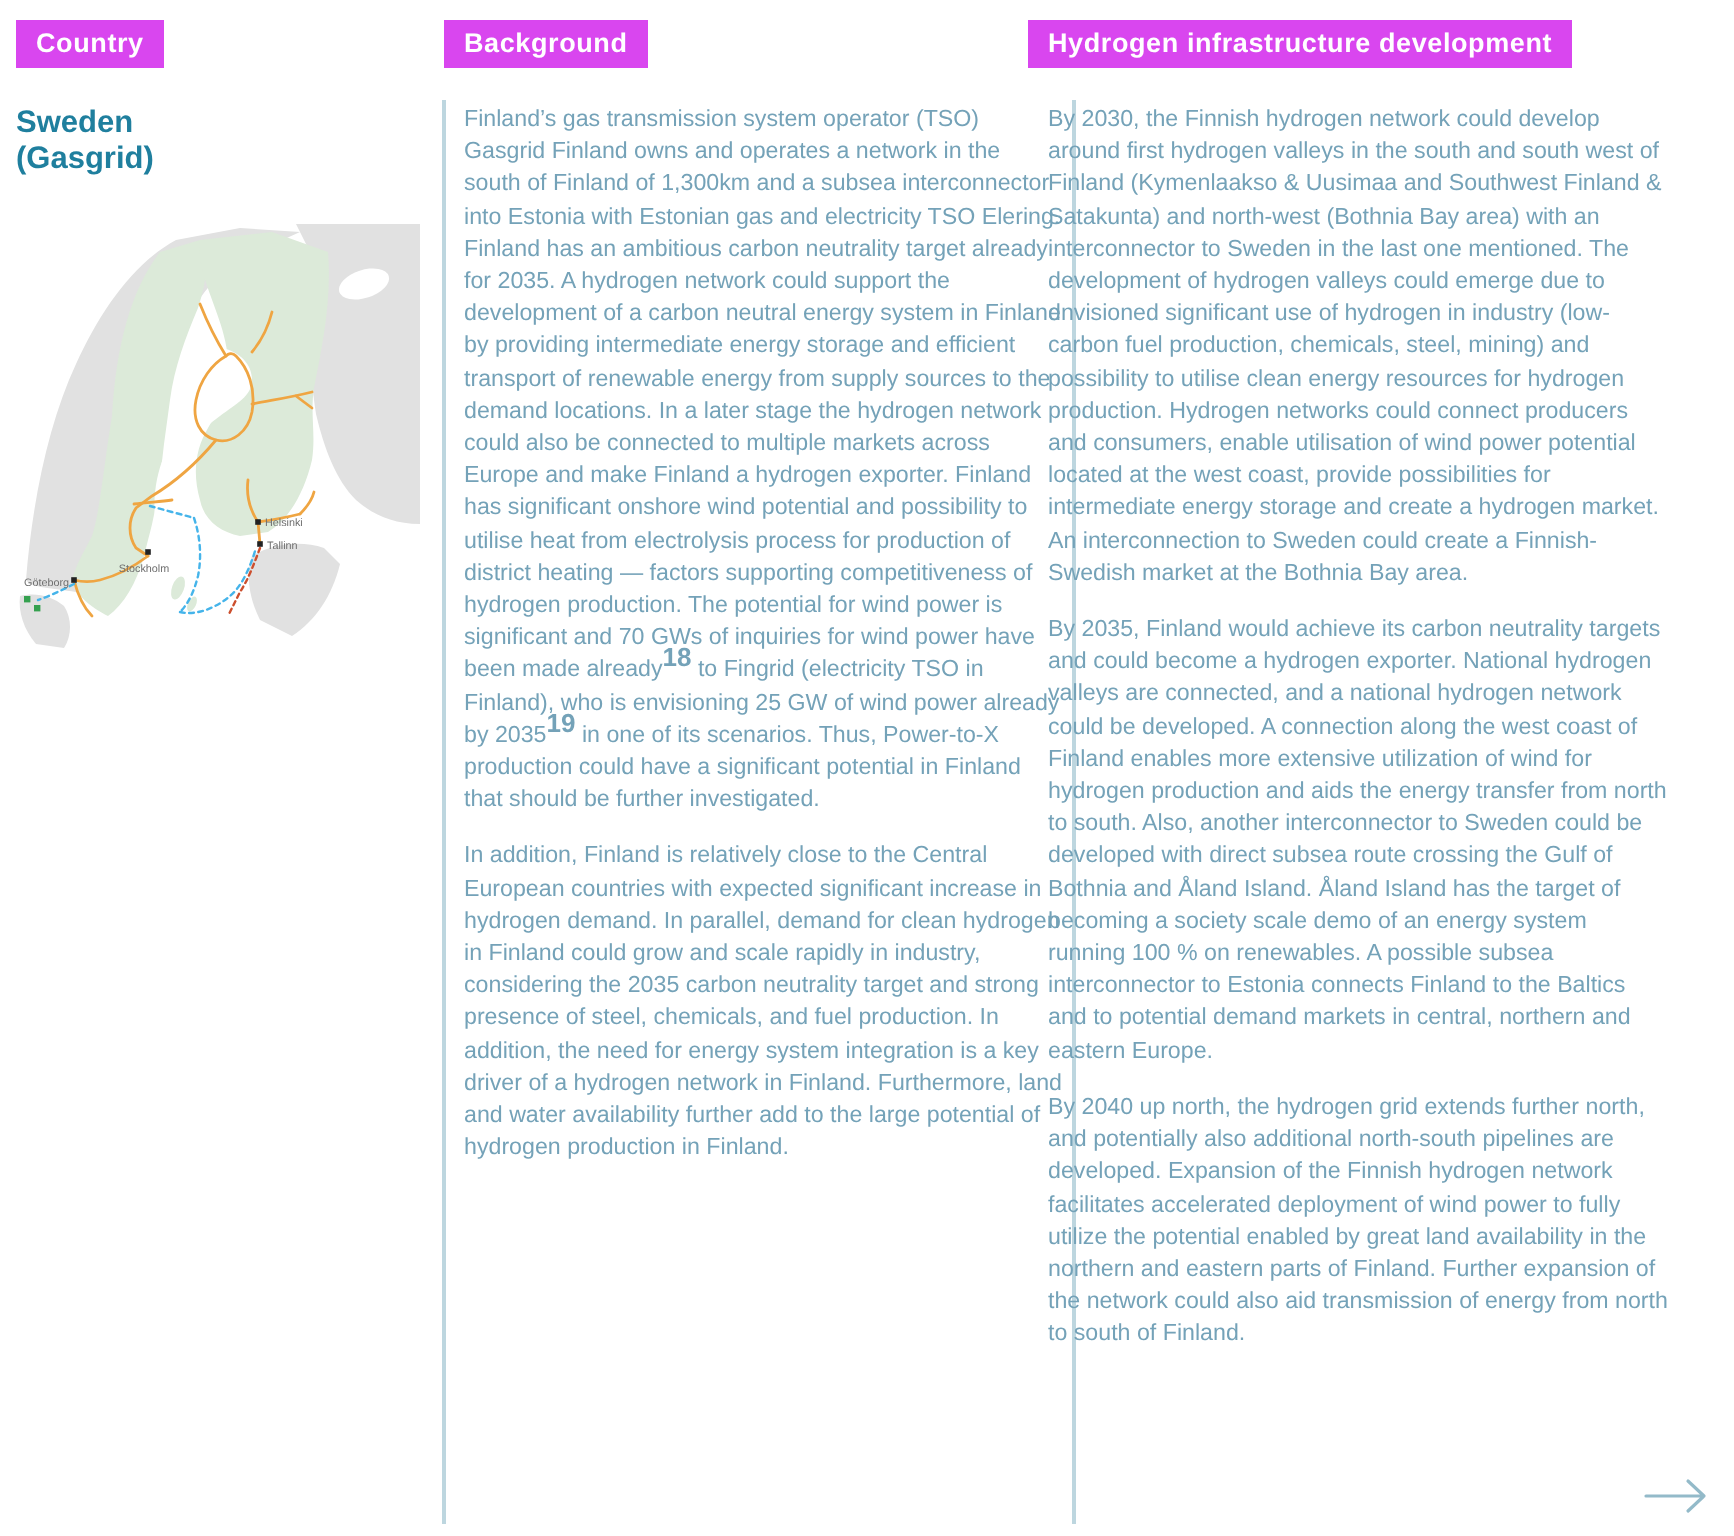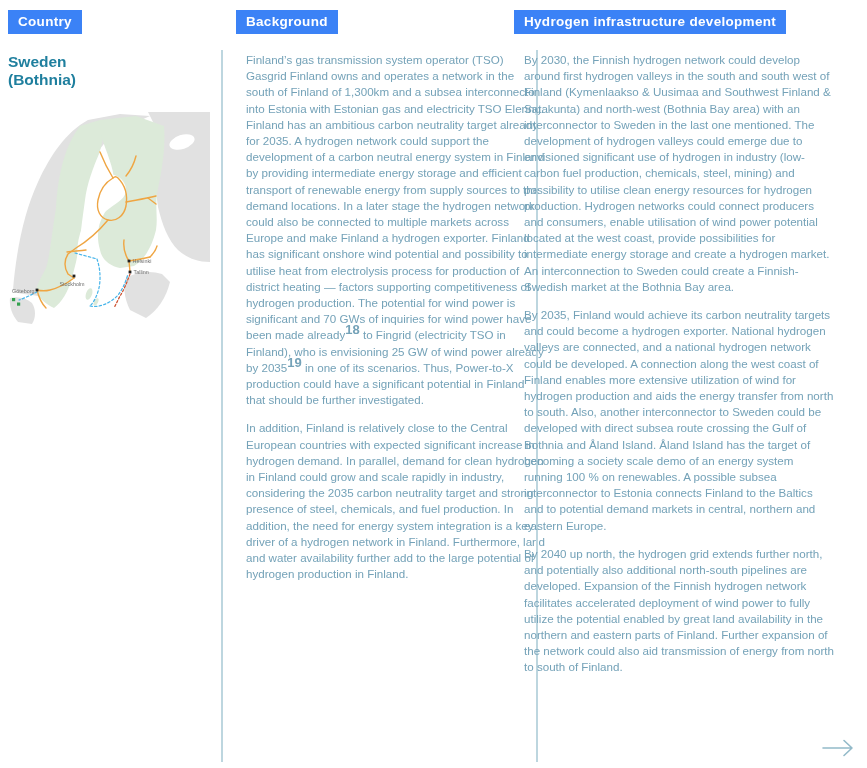--- a/index.html
+++ b/index.html
@@ -2,27 +2,27 @@
 <html><head>
 <meta charset="utf-8">
 <style>
   html,body{margin:0;padding:0;}
   body{
     width:867px;height:768px;background:#ffffff;position:relative;overflow:hidden;
     font-family:"Liberation Sans",sans-serif;
     -webkit-font-smoothing:antialiased;
   }
   .badge{
-    display:inline-block;background:#3b82f6;color:#ffffff;
+    display:inline-block;background:#d946ef;color:#ffffff;
     font-size:13.5px;font-weight:bold;letter-spacing:.3px;
     padding:4px 10px 5px 10px;
   }
   .col{position:absolute;top:10px;}
   #col-country{left:8px;width:206px;}
-  #col-background{left:236px;width:309px;}
+  #col-background{left:222px;width:309px;}
   #col-hydrogen{left:514px;width:321px;}
   .vline{position:absolute;top:50px;height:712px;width:2px;background:#bdd6df;}
   #vline-1{left:221px;}
   #vline-2{left:536px;}
   .country-title{
     margin-top:19px;font-size:15.5px;font-weight:bold;color:#1f7f9e;line-height:18px;
   }
   .col p{
     margin:12px 0 0 0;padding-left:10px;
     font-size:11.6px;line-height:16.2px;color:#74a2b8;
@@ -33,21 +33,21 @@
   #next-arrow{position:absolute;left:820px;top:737px;cursor:pointer;}
   .map-city-label{font-size:5.4px;fill:#6f6f6f;font-family:"Liberation Sans",sans-serif;}
 </style>
 </head>
 <body>
 
 <div class="col" id="col-country">
   <span class="badge">Country</span>
   <div class="country-title">
     <div>Sweden</div>
-    <div>(Bothnia)</div>
+    <div>(Gasgrid)</div>
   </div>
 </div>
 
 <svg id="map" width="202" height="244" viewBox="0 0 202 244">
 
   <g>
     <path fill="#e1e1e1" d="M5,178 C8,140 16,100 30,70 C42,44 58,20 80,8 L112,2 L142,4 L120,14 C100,22 88,40 80,60 C70,85 62,115 58,145 C55,165 50,180 44,188 L30,184 C18,182 8,182 5,178 Z"></path>
     <path fill="#e1e1e1" d="M140,0 L202,0 L202,150 C188,150 178,145 170,138 C160,128 154,112 150,95 C146,70 146,40 150,20 Z"></path>
     <ellipse fill="#ffffff" cx="174" cy="30" rx="13" ry="7" transform="rotate(-18 174 30)"></ellipse>
     <path fill="#e1e1e1" d="M118,166 C128,160 142,158 154,162 L162,170 C158,186 150,198 138,206 L122,198 C116,186 115,174 118,166 Z"></path>

